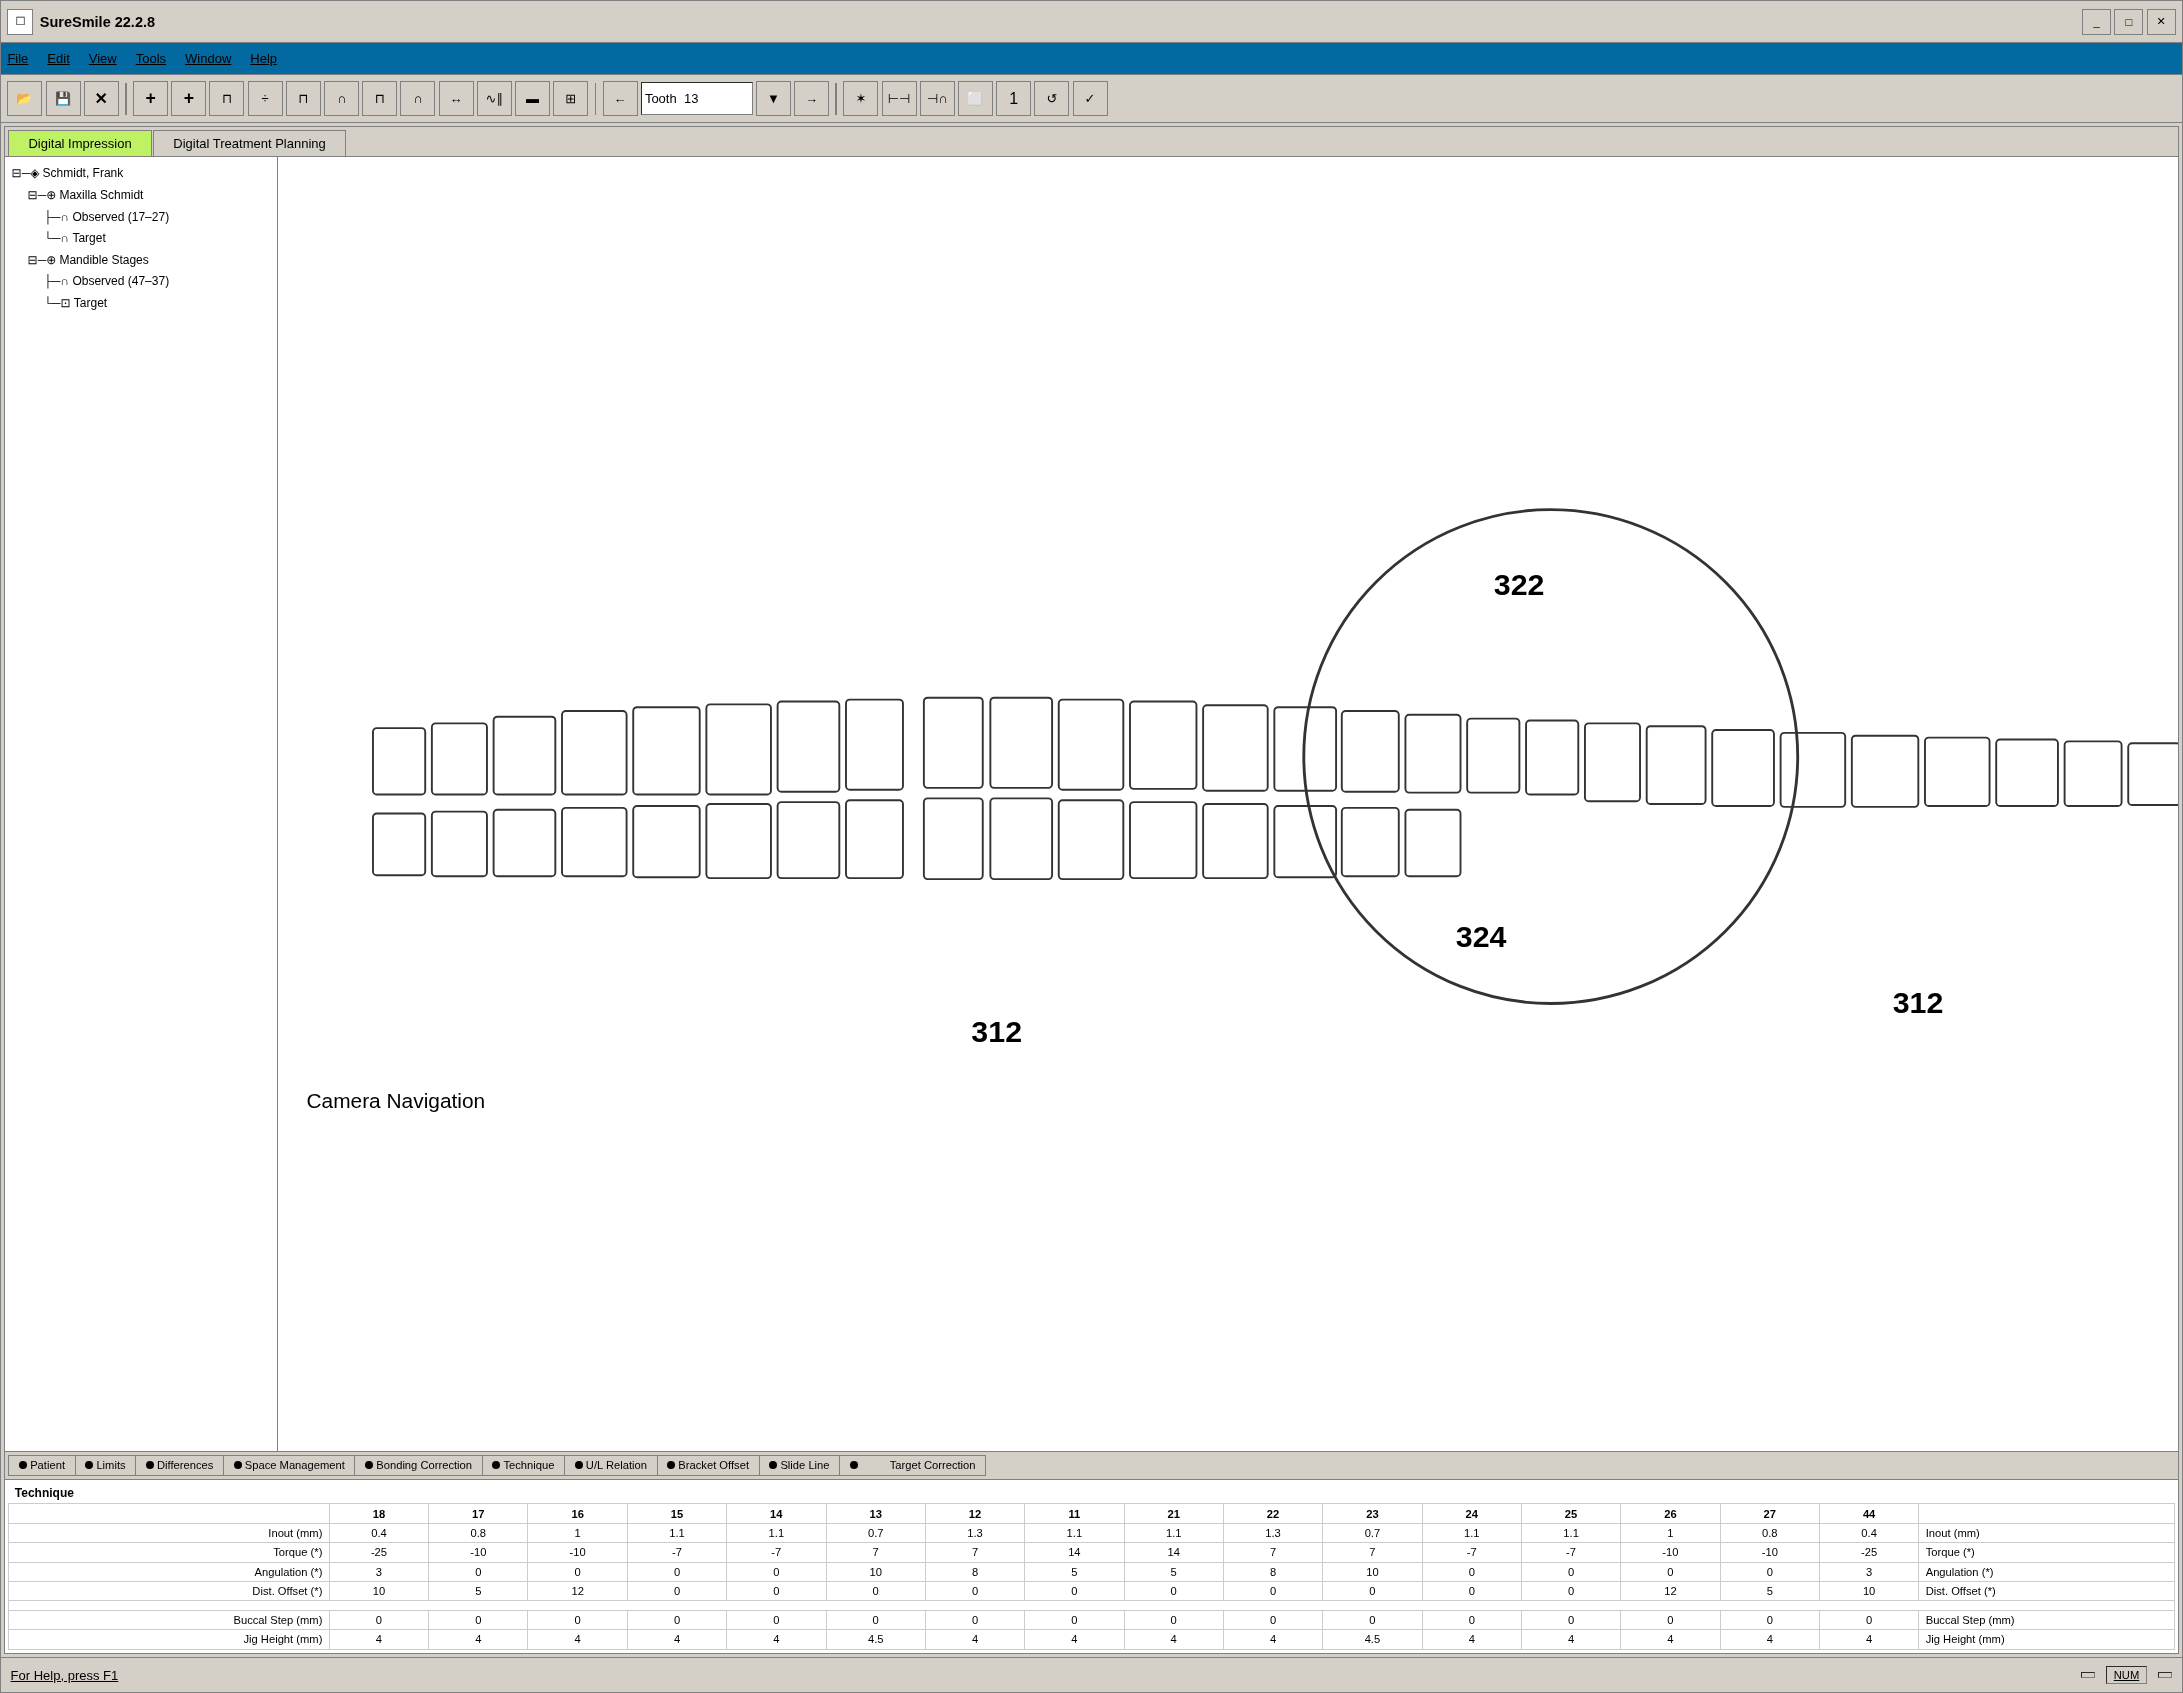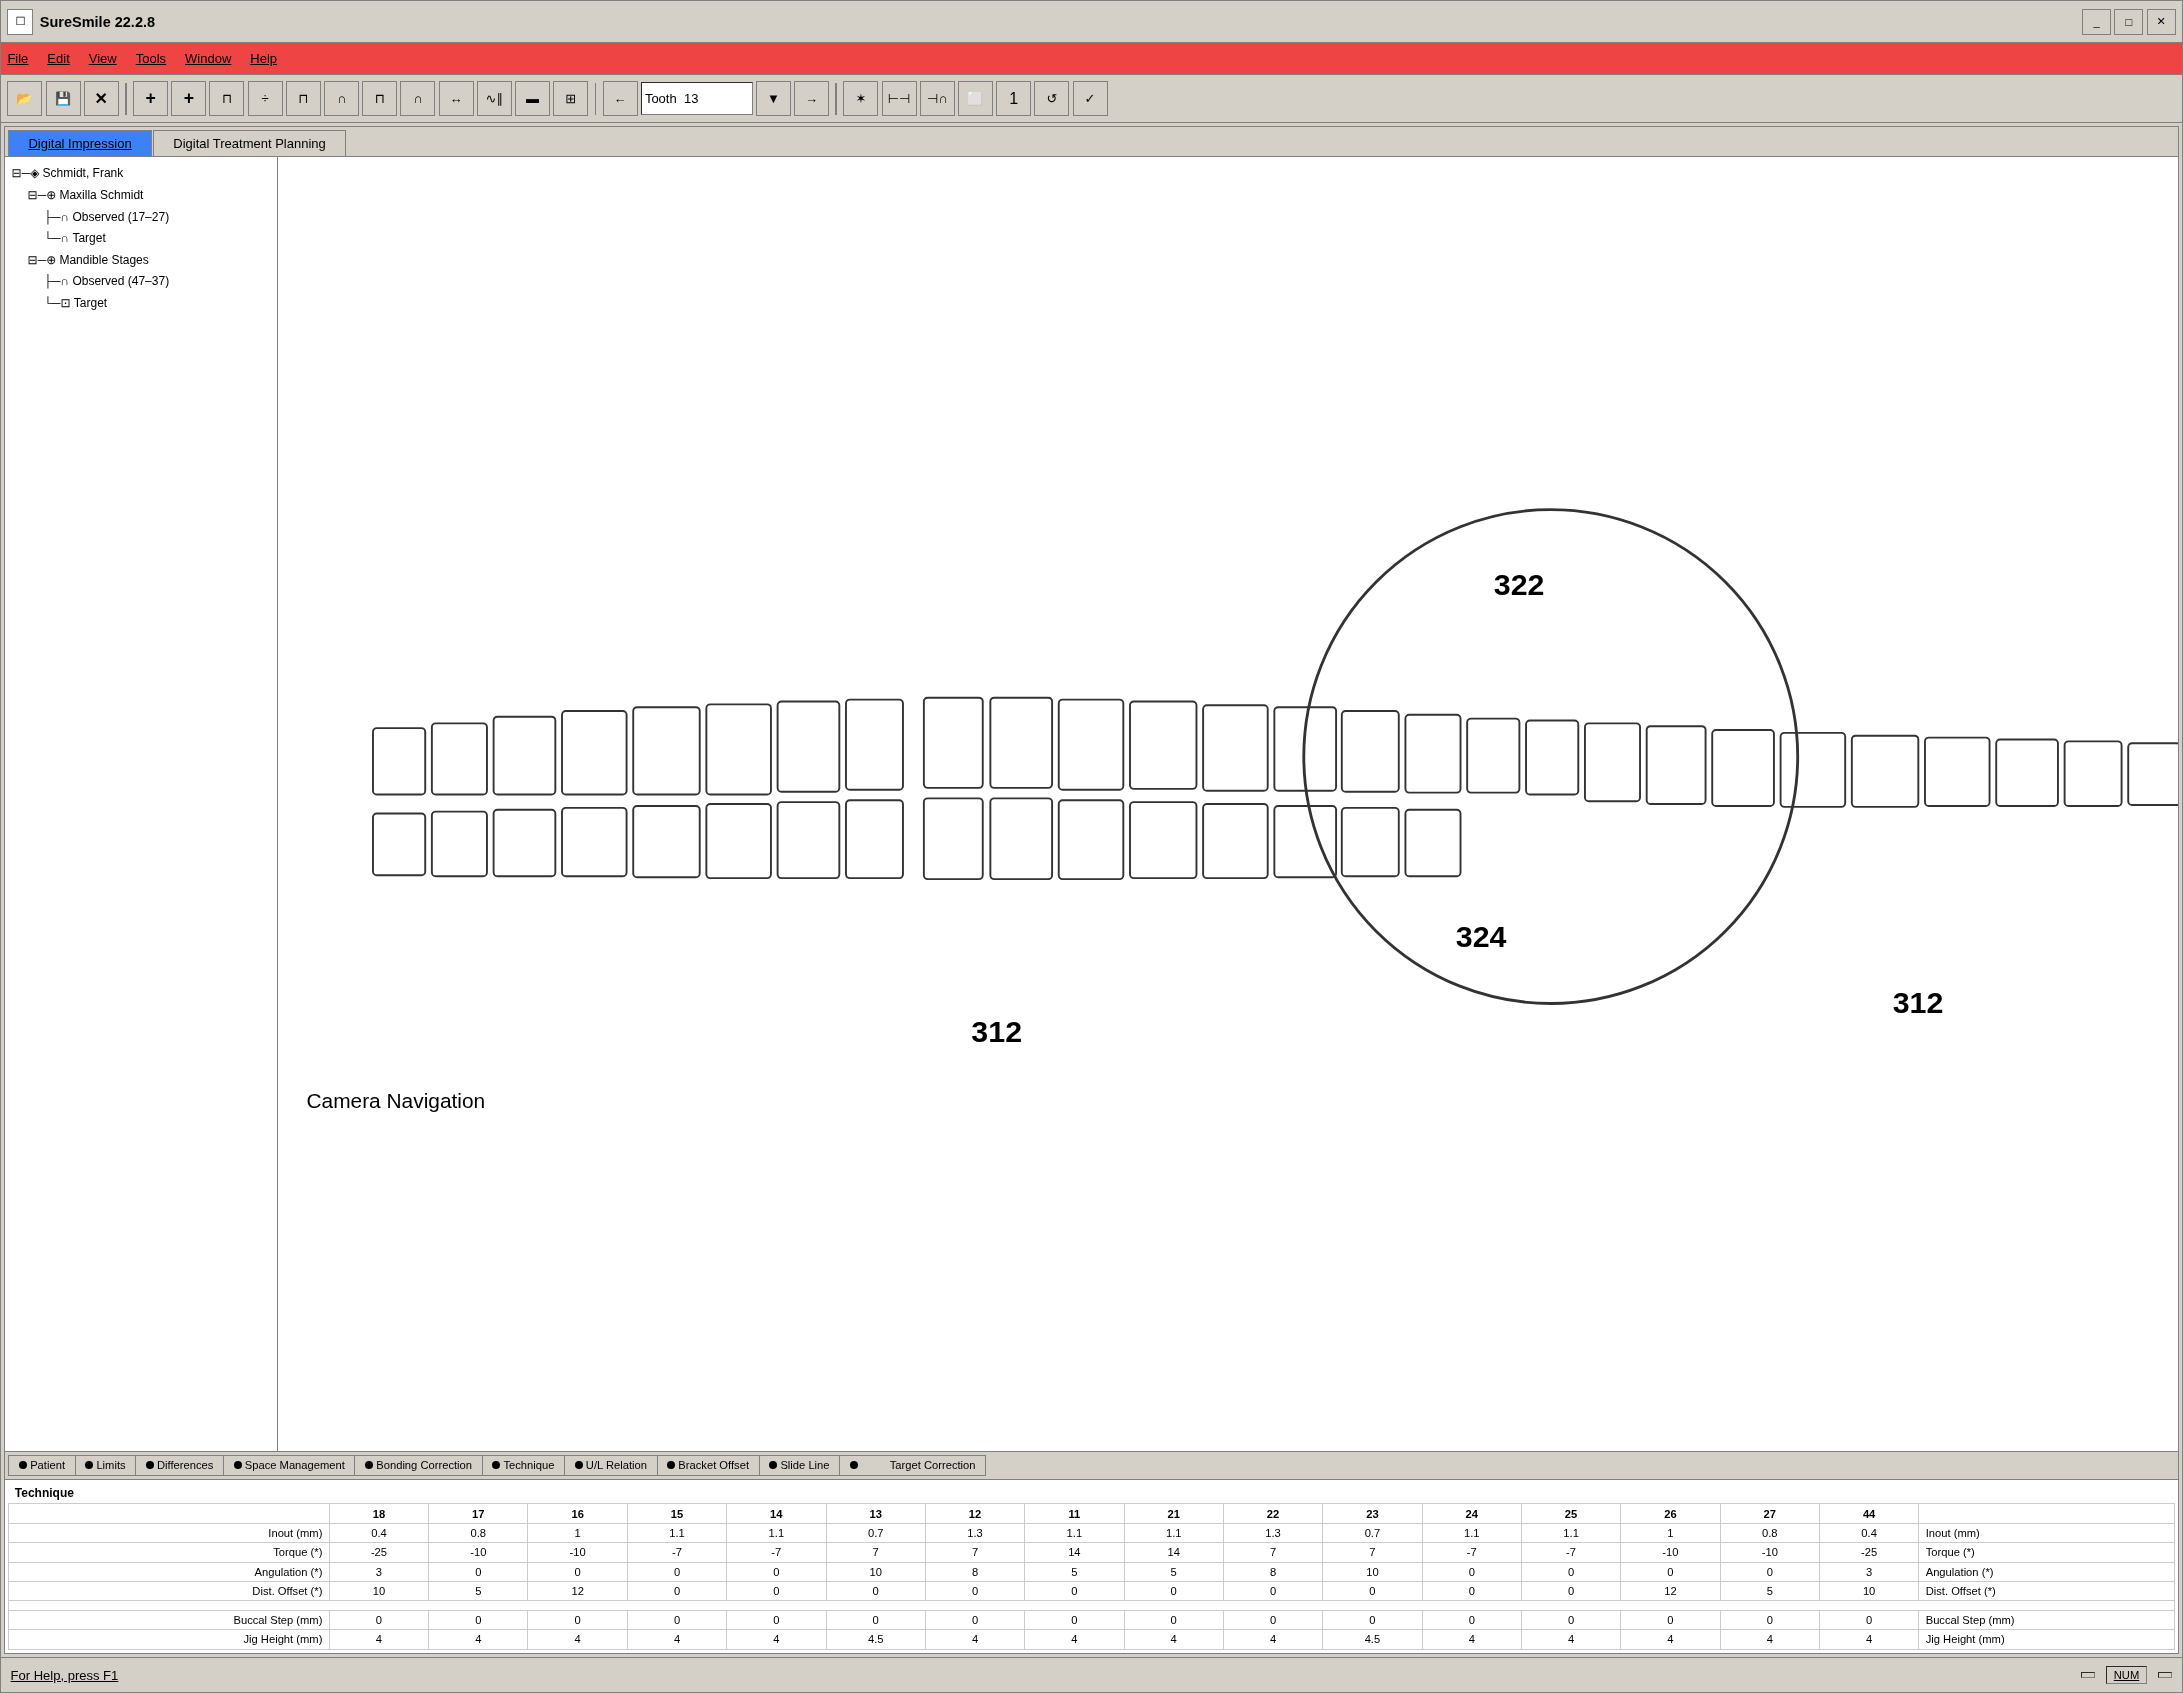--- a/index.html
+++ b/index.html
@@ -21,21 +21,21 @@
       border-bottom: 0.8px solid #808080;
     }
     .title-bar-left { display: flex; align-items: center; gap: 6.4px; }
     .title-icon { width: 26px; height: 26px; border: 1.6px solid #808080; background: white; display: flex; align-items: center; justify-content: center; font-size: 11.2px; }
     .title-text { font-size: 14.5px; font-weight: bold; }
     .title-bar-buttons { display: flex; gap: 3.2px; }
     .title-btn { width: 29px; height: 26px; border: 1.6px solid #808080; background: #d4d0c8; display: flex; align-items: center; justify-content: center; font-size: 11.2px; cursor: pointer; }
     
     
     .menu-bar {
-      background: #ef4444;
+      background: #0369a1;
       height: 32px;
       display: flex; align-items: center;
       padding: 0 6.4px; gap: 19px;
       border-bottom: 0.8px solid #808080;
     }
     .menu-item { font-size: 13px; cursor: pointer; text-decoration: underline; }
     
     
     .toolbar {
       background: #d4d0c8;
@@ -72,21 +72,21 @@
     .tab-bar {
       display: flex; align-items: flex-end;
       padding: 3.2px 3.2px 0;
       background: #d4d0c8;
       border-bottom: 1.6px solid #808080;
     }
     .tab {
       padding: 4.8px 19px; border: 1.6px solid #808080; border-bottom: none;
       background: #d4d0c8; font-size: 13px; cursor: pointer; margin-right: 1.6px;
     }
-    .tab.active { background: #3b82f6; text-decoration: underline; }
+    .tab.active { background: #bef264; }
     
     
     .content-area {
       flex: 1; display: flex;
     }
     
     
     .tree-panel {
       width: 273px; min-width: 273px;
       border-right: 1.6px solid #808080;

